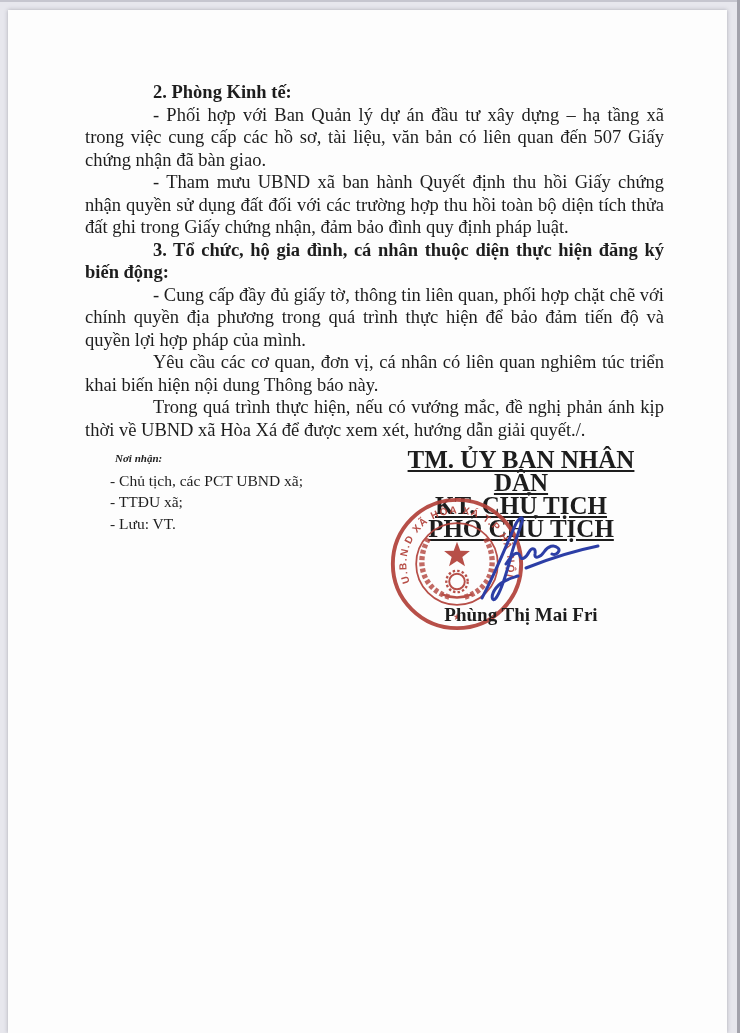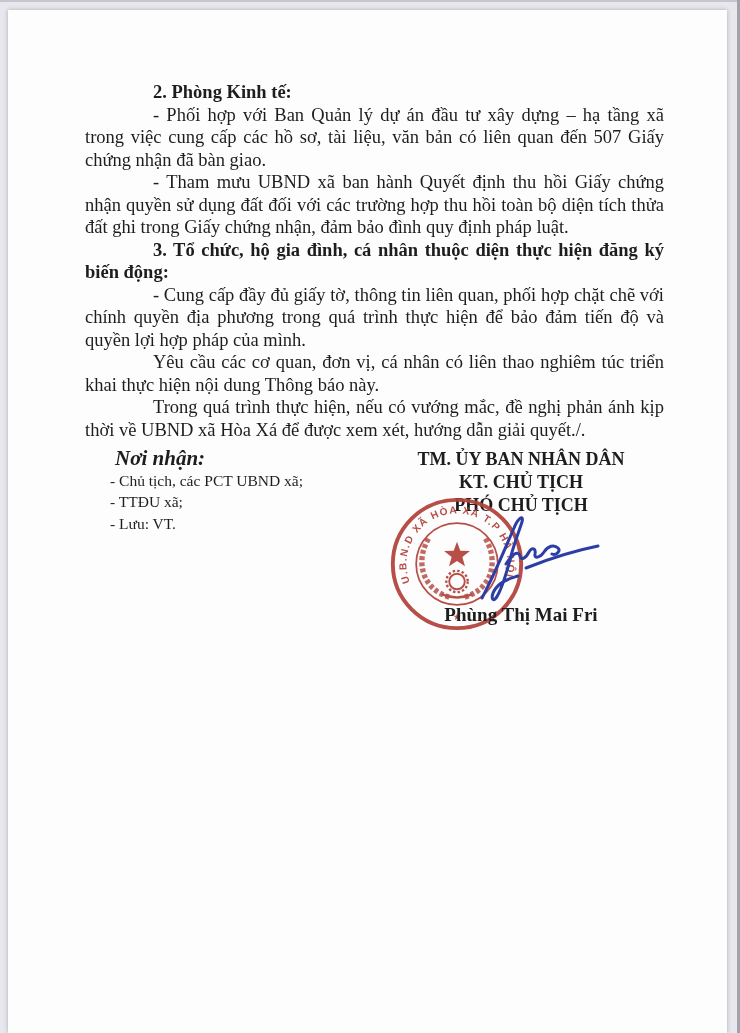--- a/index.html
+++ b/index.html
@@ -35,30 +35,30 @@
   .content p.heading { font-weight: bold; }
   .bottom-row {
     display: flex; margin-top: 7px;
     text-align: left;
   }
   .recipients {
     width: 293px; padding-left: 25px;
     font-size: 15.5px; line-height: 21.5px;
   }
   .recipients .label {
-    font-weight: bold; font-style: italic; font-size: 21px;
+    font-weight: bold; font-style: italic; font-size: 11px;
     padding-left: 5px;
   }
   .signoff {
     position: relative;
     margin-left: auto;
     width: 286px; height: 210px;
     text-align: center;
   }
-  .signoff .line { font-weight: bold; font-size: 18px; line-height: 23px; }
+  .signoff .line { font-weight: bold; font-size: 25px; line-height: 23px; text-decoration: underline; }
   .signer-name {
     position: absolute; top: 156px; left: 0; width: 100%;
     font-weight: bold; font-size: 19px;
   }
   .seal-stamp {
     position: absolute; left: 9px; top: 46px;
     width: 140px; height: 140px;
     opacity: 0.93;
   }
   .signature-ink {
@@ -73,21 +73,21 @@
 <div class="right-edge"></div>
 
 <div class="page">
   <div class="content">
 
     <p class="heading">2. Phòng Kinh tế:</p>
     <p class="para">- Phối hợp với Ban Quản lý dự án đầu tư xây dựng – hạ tầng xã trong việc cung cấp các hồ sơ, tài liệu, văn bản có liên quan đến 507 Giấy chứng nhận đã bàn giao.</p>
     <p class="para">- Tham mưu UBND xã ban hành Quyết định thu hồi Giấy chứng nhận quyền sử dụng đất đối với các trường hợp thu hồi toàn bộ diện tích thửa đất ghi trong Giấy chứng nhận, đảm bảo đình quy định pháp luật.</p>
     <p class="heading">3. Tổ chức, hộ gia đình, cá nhân thuộc diện thực hiện đăng ký biến động:</p>
     <p class="para">- Cung cấp đầy đủ giấy tờ, thông tin liên quan, phối hợp chặt chẽ với chính quyền địa phương trong quá trình thực hiện để bảo đảm tiến độ và quyền lợi hợp pháp của mình.</p>
-    <p class="para">Yêu cầu các cơ quan, đơn vị, cá nhân có liên thao nghiêm túc triển khai thực hiện nội dung Thông báo này.</p>
+    <p class="para">Yêu cầu các cơ quan, đơn vị, cá nhân có liên quan nghiêm túc triển khai biến hiện nội dung Thông báo này.</p>
     <p class="para">Trong quá trình thực hiện, nếu có vướng mắc, đề nghị phản ánh kịp thời về UBND xã Hòa Xá để được xem xét, hướng dẫn giải quyết./.</p>
 
     <div class="bottom-row">
 
       <div class="recipients">
         <div class="label">Nơi nhận:</div>
         <div class="item">- Chủ tịch, các PCT UBND xã;</div>
         <div class="item">- TTĐU xã;</div>
         <div class="item">- Lưu: VT.</div>
       </div>

